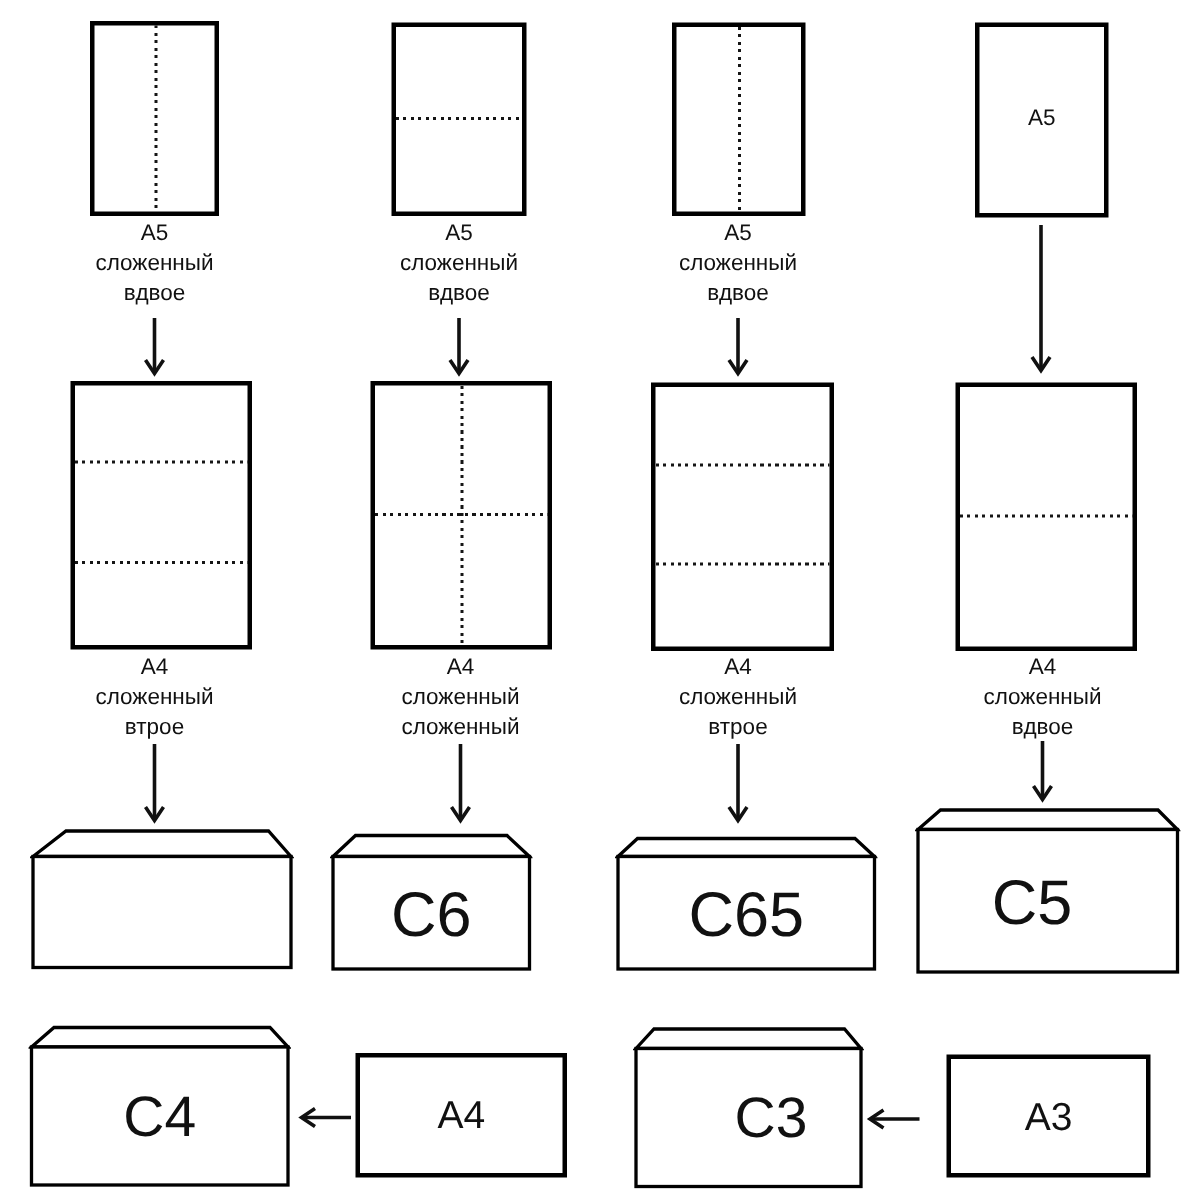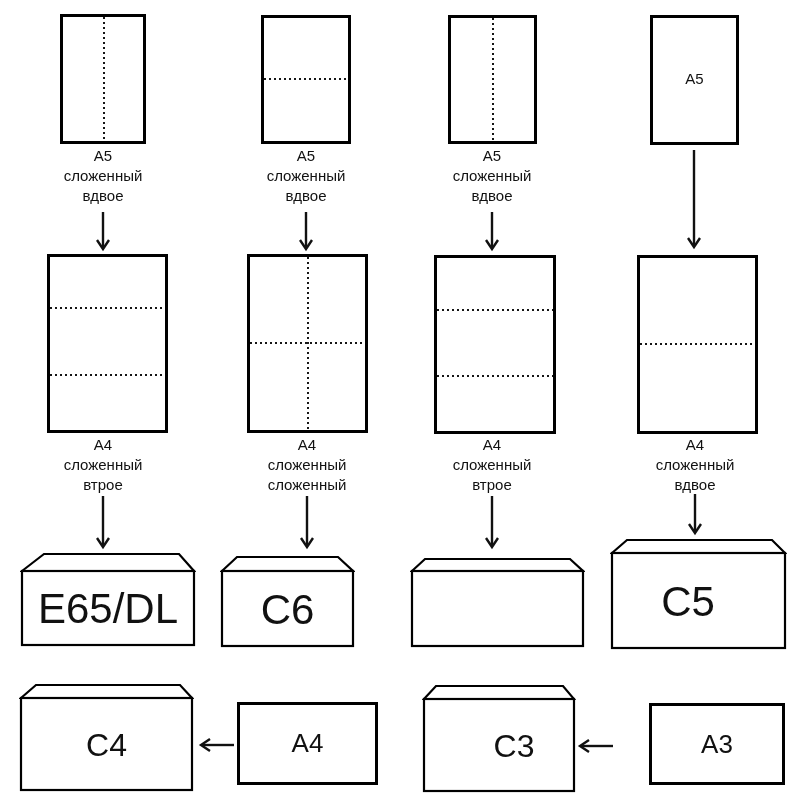--- a/index.html
+++ b/index.html
@@ -27,21 +27,21 @@
   }
   .arrow{position:absolute;}
   .arrow svg line,.arrow svg path{stroke:#111;stroke-width:2.4;fill:none;}
   .env{position:absolute;}
   .env svg{position:absolute;left:0;top:0;}
   .env svg polygon,.env svg rect{fill:#ffffff;stroke:#000;stroke-width:2.2;stroke-linejoin:miter;}
   .env-label{
     position:absolute;left:0;right:0;bottom:0;display:flex;
     align-items:center;justify-content:center;font-size:42px;color:#111;
   }
-  .env-label.big{font-size:32px;}
+  .env-label.big{font-size:38px;}
   .srcrect{
     position:absolute;background:#fff;border:3px solid #000;box-sizing:border-box;
     display:flex;align-items:center;justify-content:center;font-size:26px;color:#111;
   }
 </style>
 </head>
 <body>
 
 <div id="canvas">
 
@@ -159,36 +159,36 @@
         <line x1="8" y1="0" x2="8" y2="38"></line>
         <path d="M2,30 L8,39 L14,30"></path>
       </svg>
   </div>
 
   <div class="env" style="left:20px;top:552px;width:176px;height:95px">
     <svg width="176" height="95">
       <polygon points="2,19 24,2 159,2 174,19"></polygon>
       <rect x="2" y="19" width="172" height="74"></rect>
     </svg>
-    <div class="env-label" style="top:19px">E65/DL</div>
   </div>
 
   <div class="env" style="left:220px;top:555px;width:135px;height:93px">
     <svg width="135" height="93">
       <polygon points="2,16 17,2 118,2 133,16" fill="#F9A8A8"></polygon>
       <rect x="2" y="16" width="131" height="75" fill="#F9A8A8"></rect>
     </svg>
     <div class="env-label" style="top:16px">C6</div>
   </div>
 
   <div class="env" style="left:410px;top:557px;width:175px;height:91px">
     <svg width="175" height="91">
       <polygon points="2,14 15,2 160,2 173,14"></polygon>
       <rect x="2" y="14" width="171" height="75"></rect>
     </svg>
+    <div class="env-label" style="top:14px">C65</div>
   </div>
 
   <div class="env" style="left:610px;top:538px;width:156px;height:112px">
     <svg width="177" height="112">
       <polygon points="2,15 17,2 162,2 175,15"></polygon>
       <rect x="2" y="15" width="173" height="95"></rect>
     </svg>
     <div class="env-label" style="top:15px">C5</div>
   </div>
 
@@ -219,17 +219,17 @@
     <div class="env-label big" style="top:15px">C3</div>
   </div>
 
   <div class="arrow" style="left:577px;top:738px">
     <svg width="38" height="16">
         <line x1="36" y1="8" x2="4" y2="8"></line>
         <path d="M12,2 L3,8 L12,14"></path>
       </svg>
   </div>
 
-  <div class="srcrect" style="left:649px;top:703px;width:136px;height:82px">
+  <div class="srcrect" style="left:631px;top:703px;width:136px;height:82px">
     <span>A3</span>
   </div>
 
 </div>
 
 </body></html>

